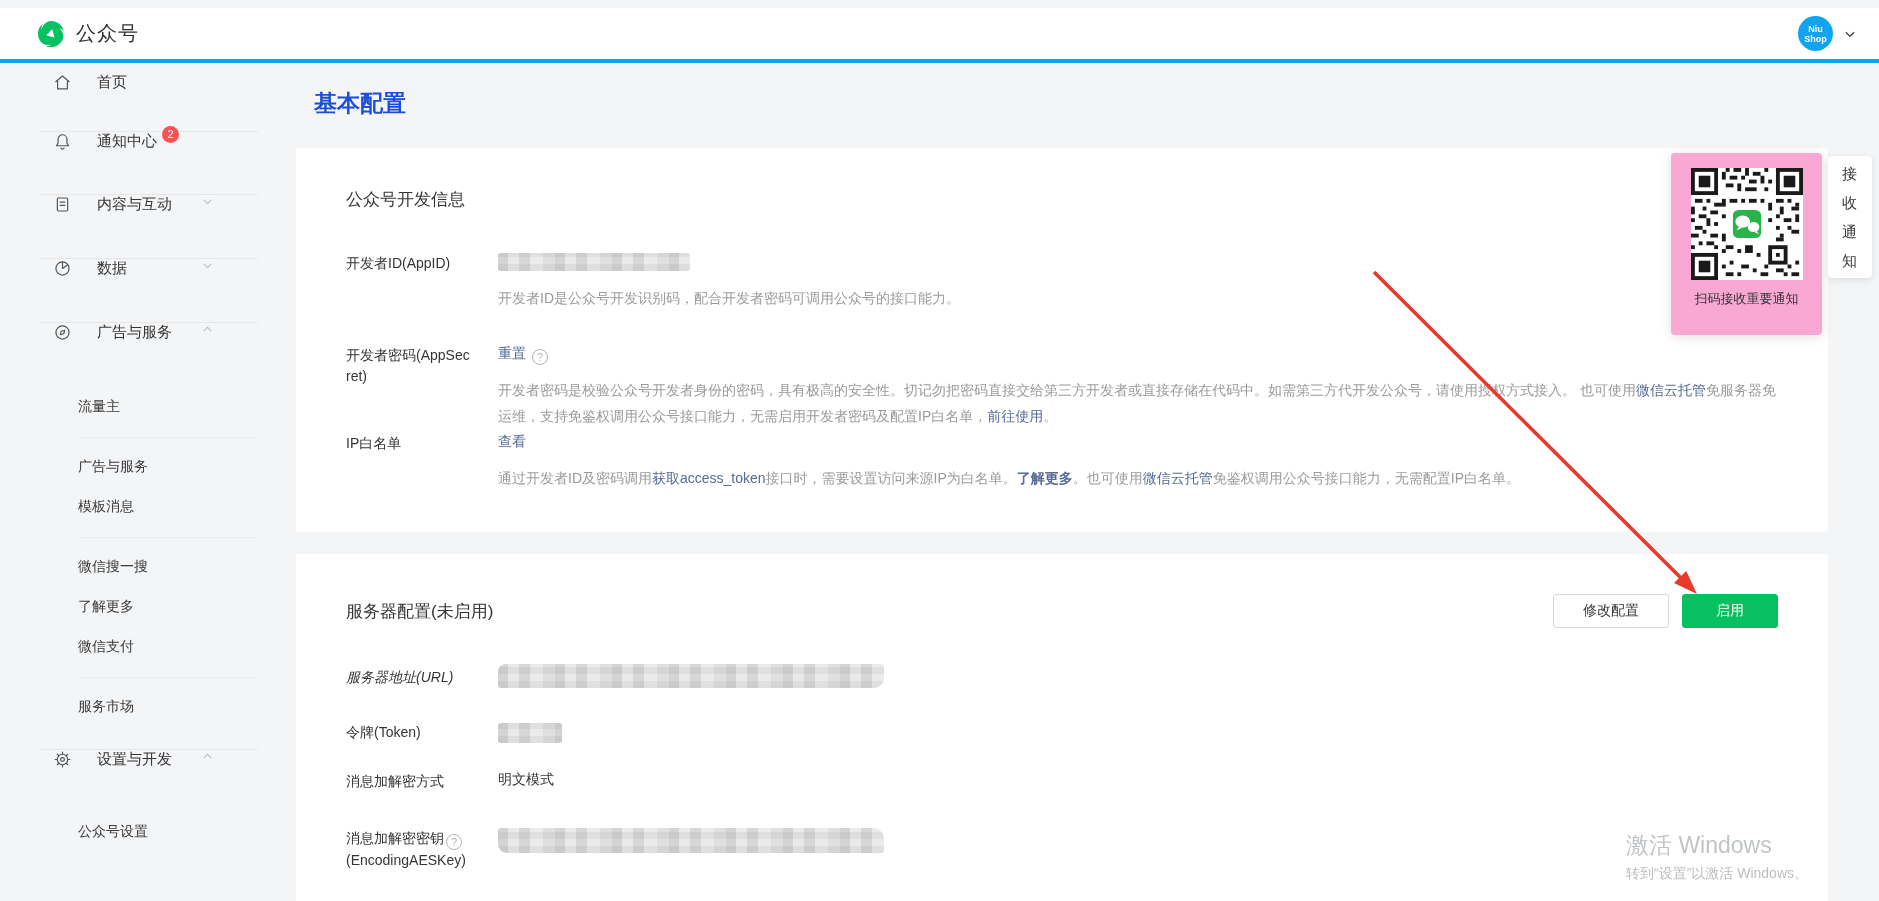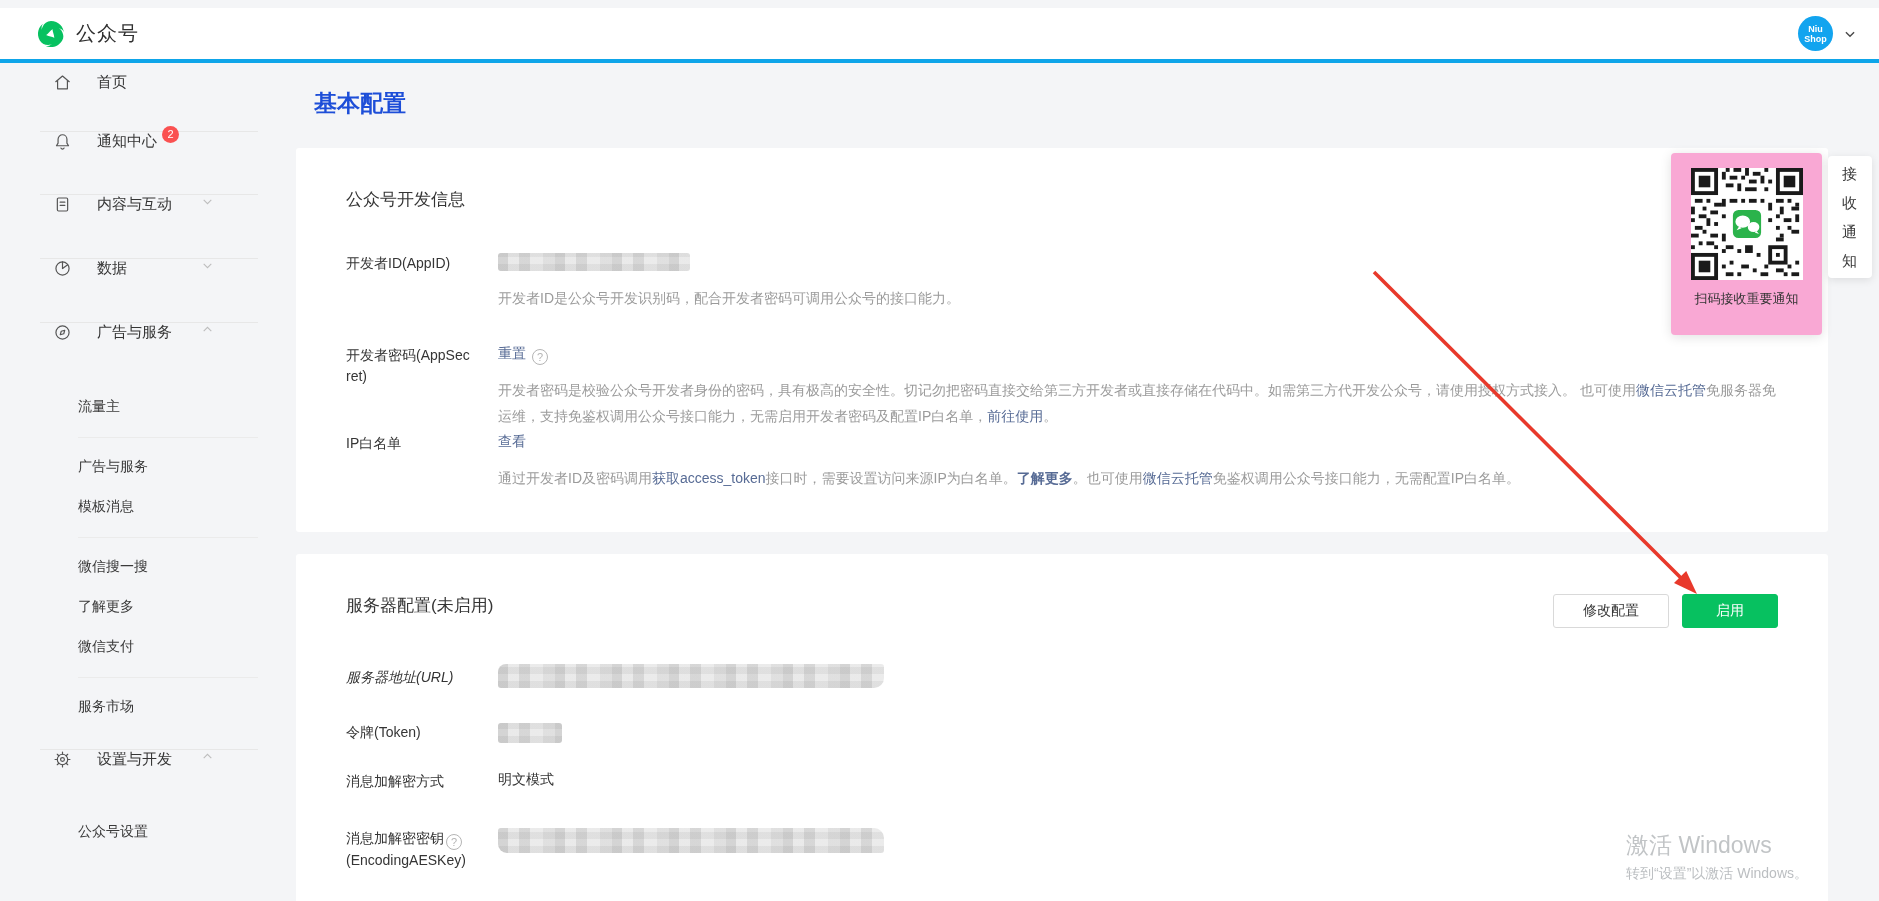--- a/index.html
+++ b/index.html
@@ -40,21 +40,21 @@
     transform:translateY(-6px); padding:0 2px;
   }
 
   
   .main { position:absolute; left:296px; top:55px; width:1532px; }
   .page-title { font-size:23px; font-weight:700; color:#1d4ed8; margin:33px 0 0 18px; }
   .card { background:#fff; border-radius:3px; padding:40px 50px; }
   .card-1 { margin-top:29px; height:384px; overflow:hidden; }
   .card-2 { margin-top:22px; height:400px; overflow:hidden; }
   .card-title { font-size:17px; color:#353535; font-weight:400; }
-  .card-head { display:flex; align-items:flex-start; }
+  .card-head { display:flex; align-items:center; }
   .head-actions { margin-left:auto; display:flex; }
 
   .row { display:flex; font-size:14px; }
   .row-label { width:128px; flex:none; margin-right:24px; color:#353535; word-break:break-all; line-height:21px; }
   .row-content { flex:1; min-width:0; }
   .desc { color:#9b9b9b; line-height:26px; max-width:1278px; }
   .desc-sm { margin-top:14px; }
   a.lnk { color:#576b95; text-decoration:none; cursor:pointer; }
   a.lnk.bold { font-weight:bold; }
   .help {

